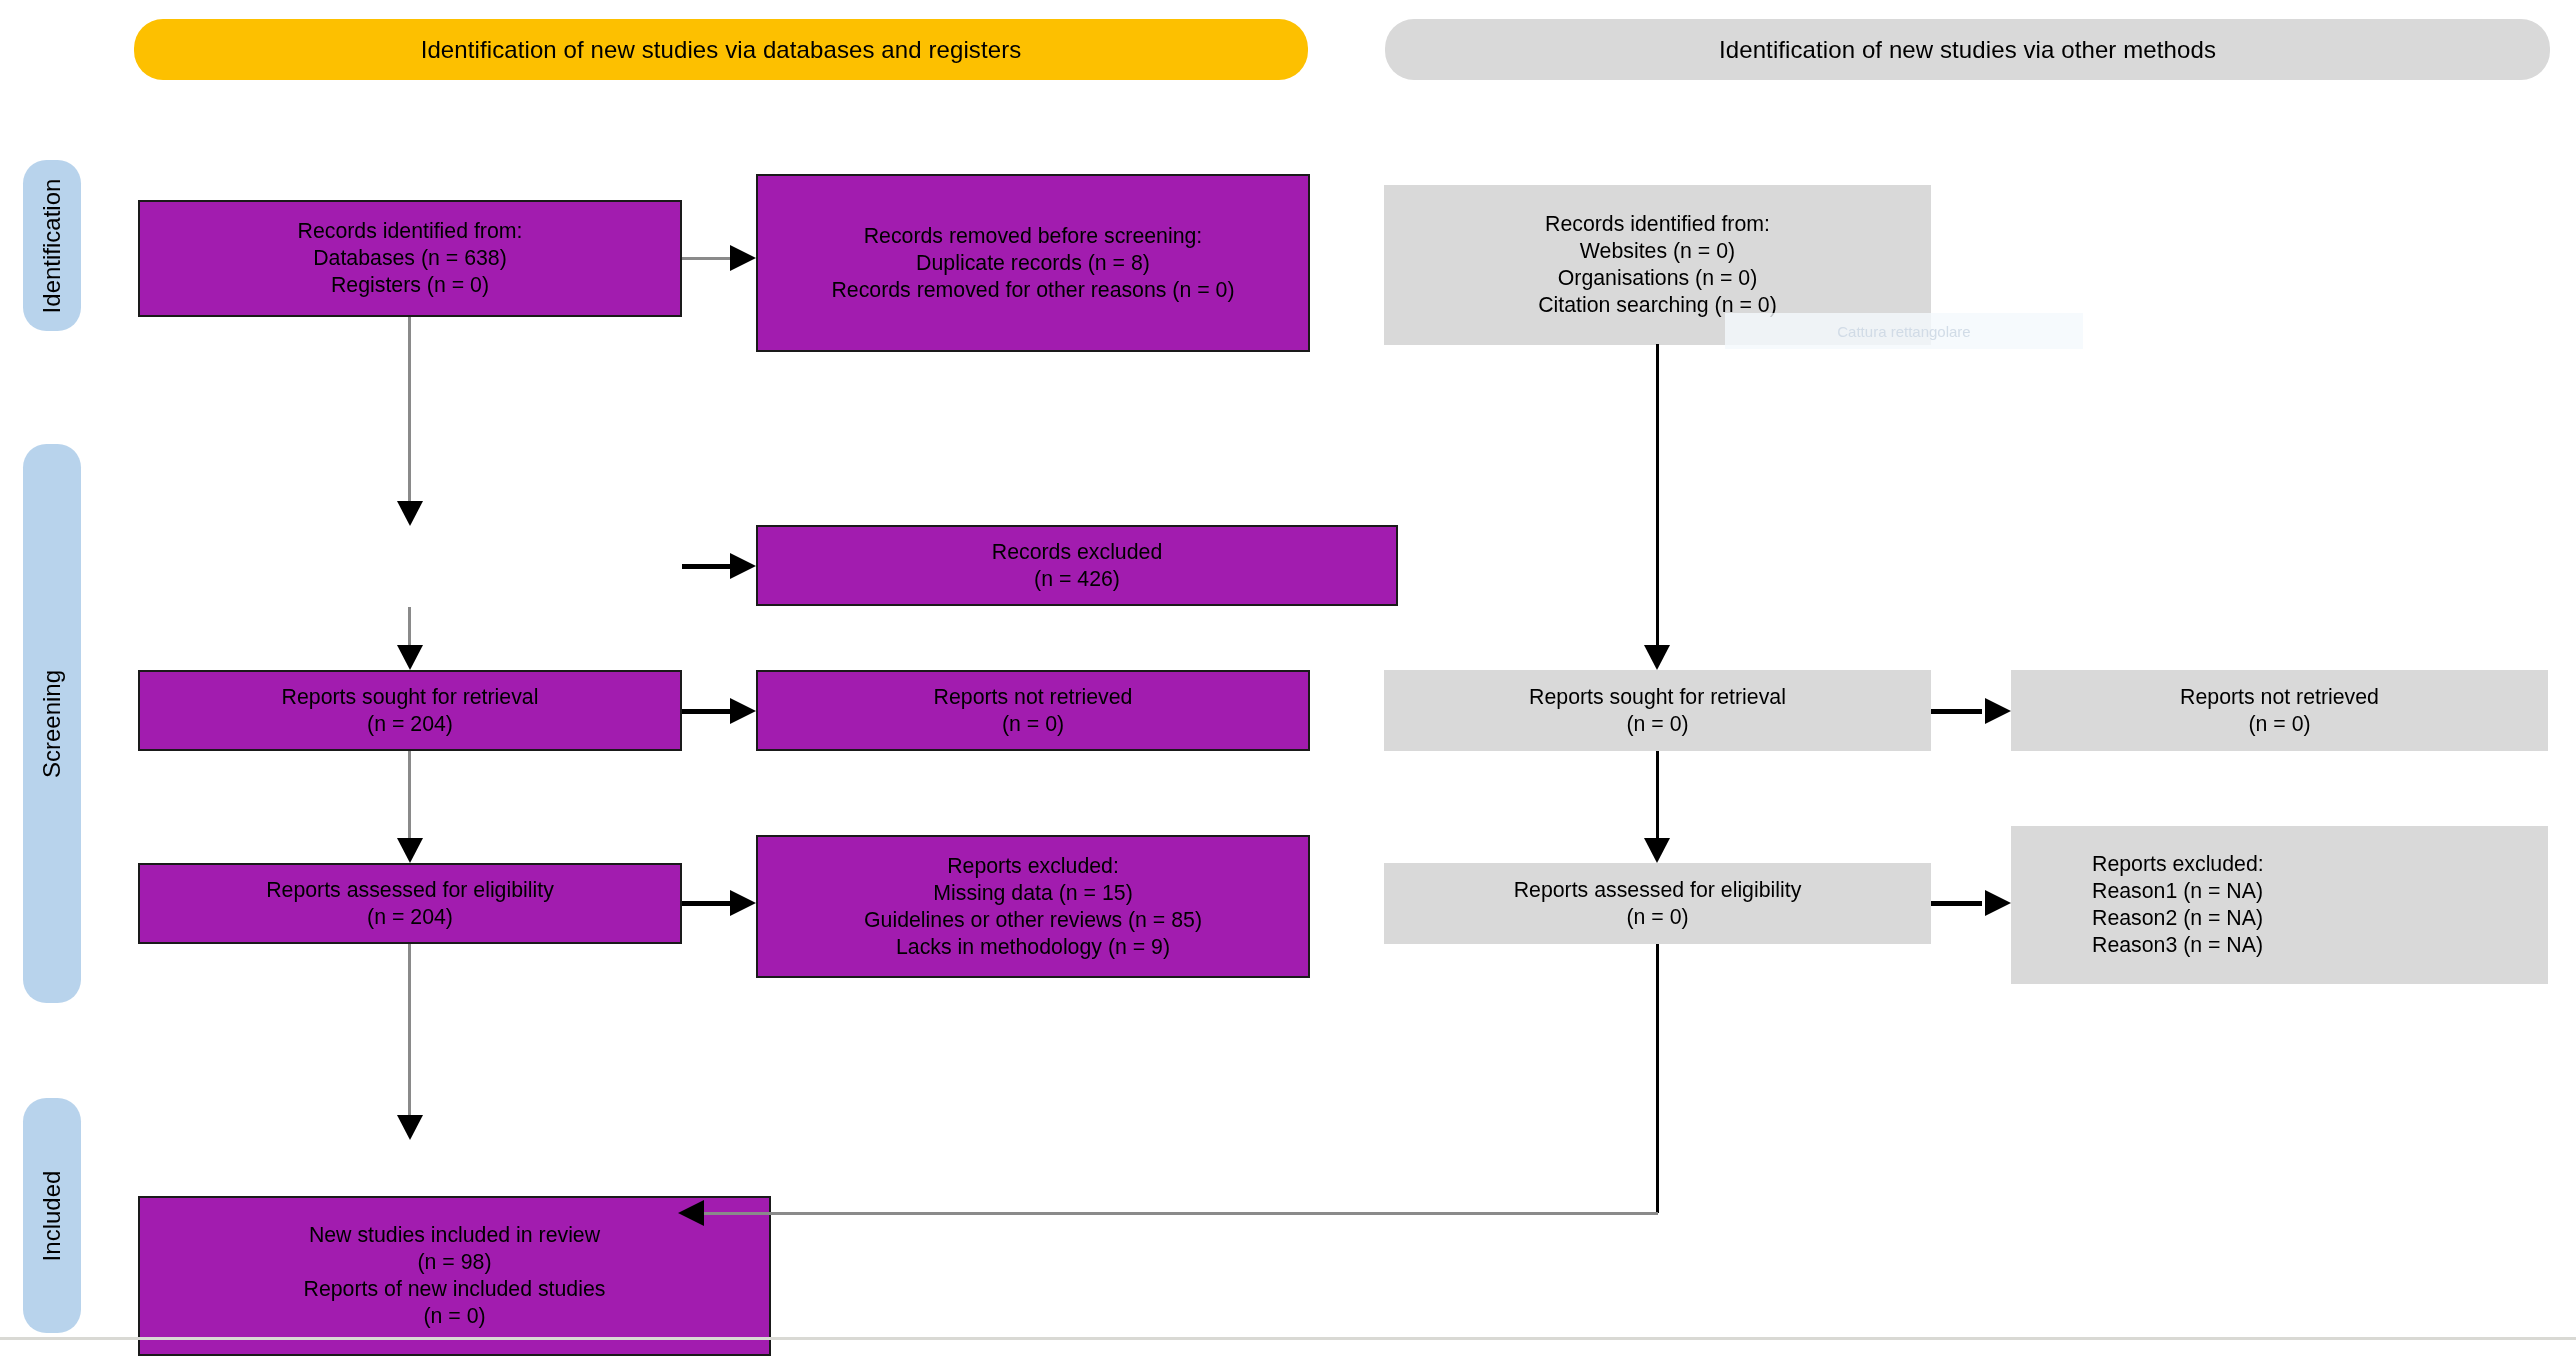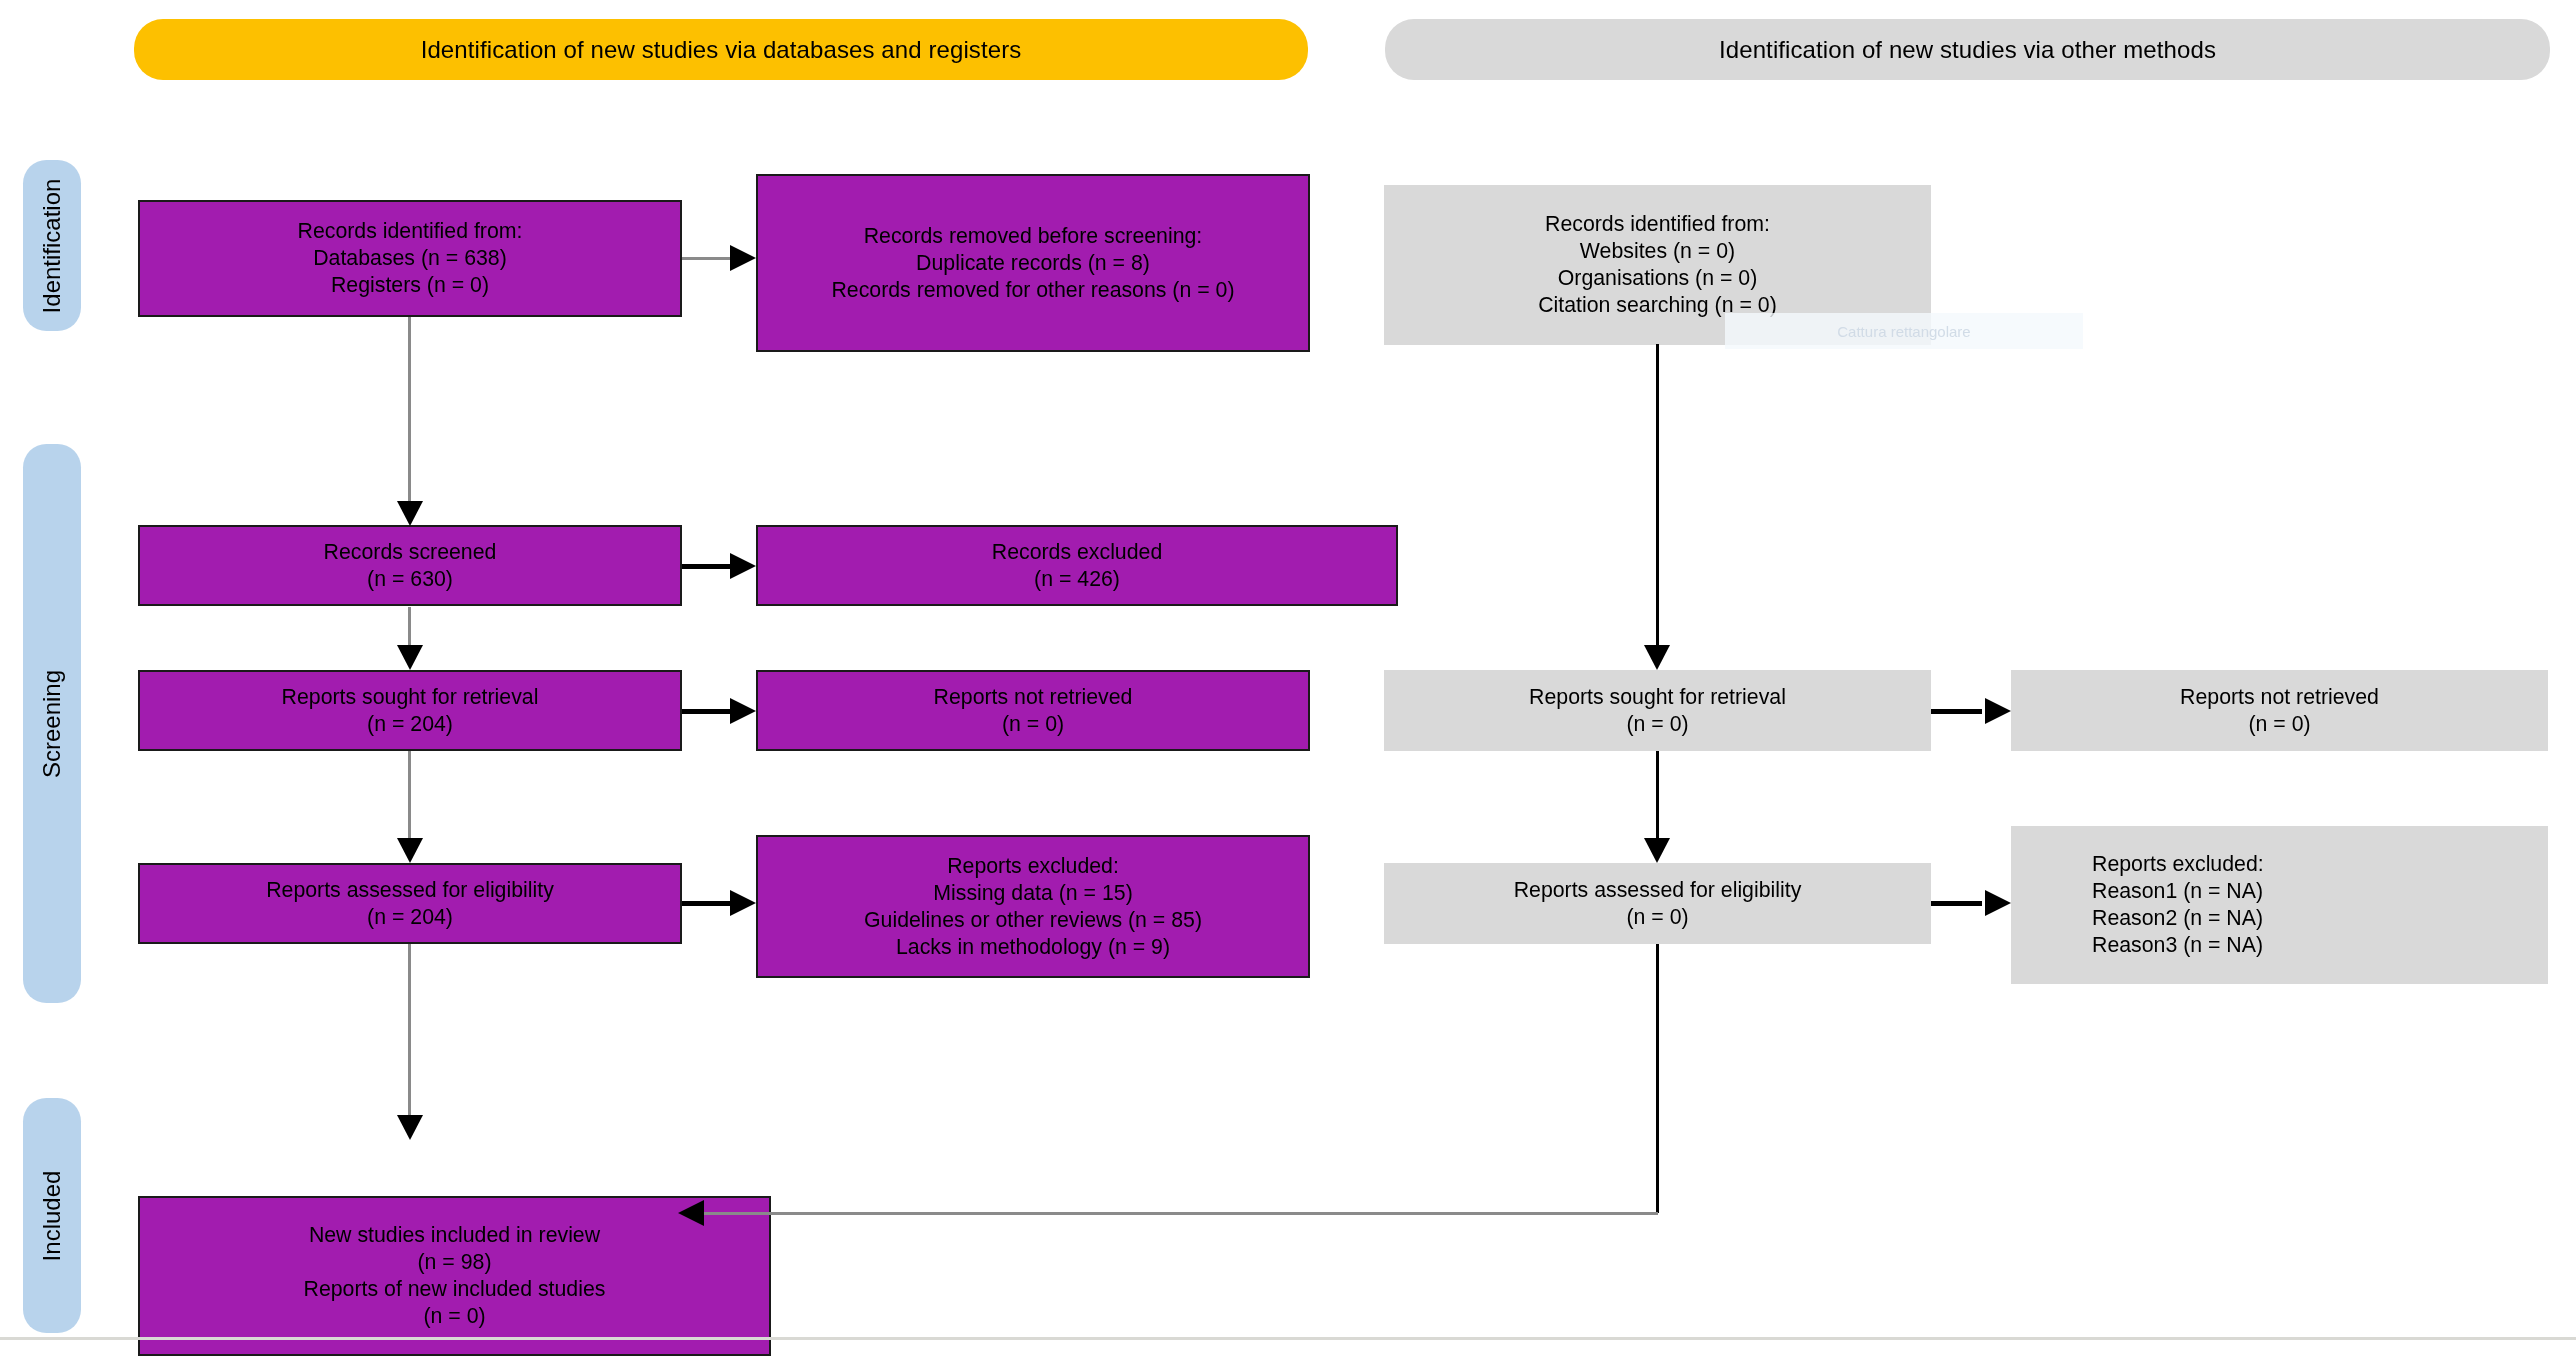--- a/index.html
+++ b/index.html
@@ -74,24 +74,20 @@
     <div>Databases (n = 638)</div>
     <div>Registers (n = 0)</div>
   </div>
 
   <div class="box white" style="left:756px;top:174px;width:554px;height:178px;">
     <div>Records removed before screening:</div>
     <div>Duplicate records (n = 8)</div>
     <div>Records removed for other reasons (n = 0)</div>
   </div>
 
-  <div class="box white" style="left:138px;top:525px;width:544px;height:81px;">
-    <div>Records screened</div>
-    <div>(n = 630)</div>
-  </div>
 
   <div class="box white" style="left:756px;top:525px;width:642px;height:81px;">
     <div>Records excluded</div>
     <div>(n = 426)</div>
   </div>
 
   <div class="box white" style="left:138px;top:670px;width:544px;height:81px;">
     <div>Reports sought for retrieval</div>
     <div>(n = 204)</div>
   </div>

